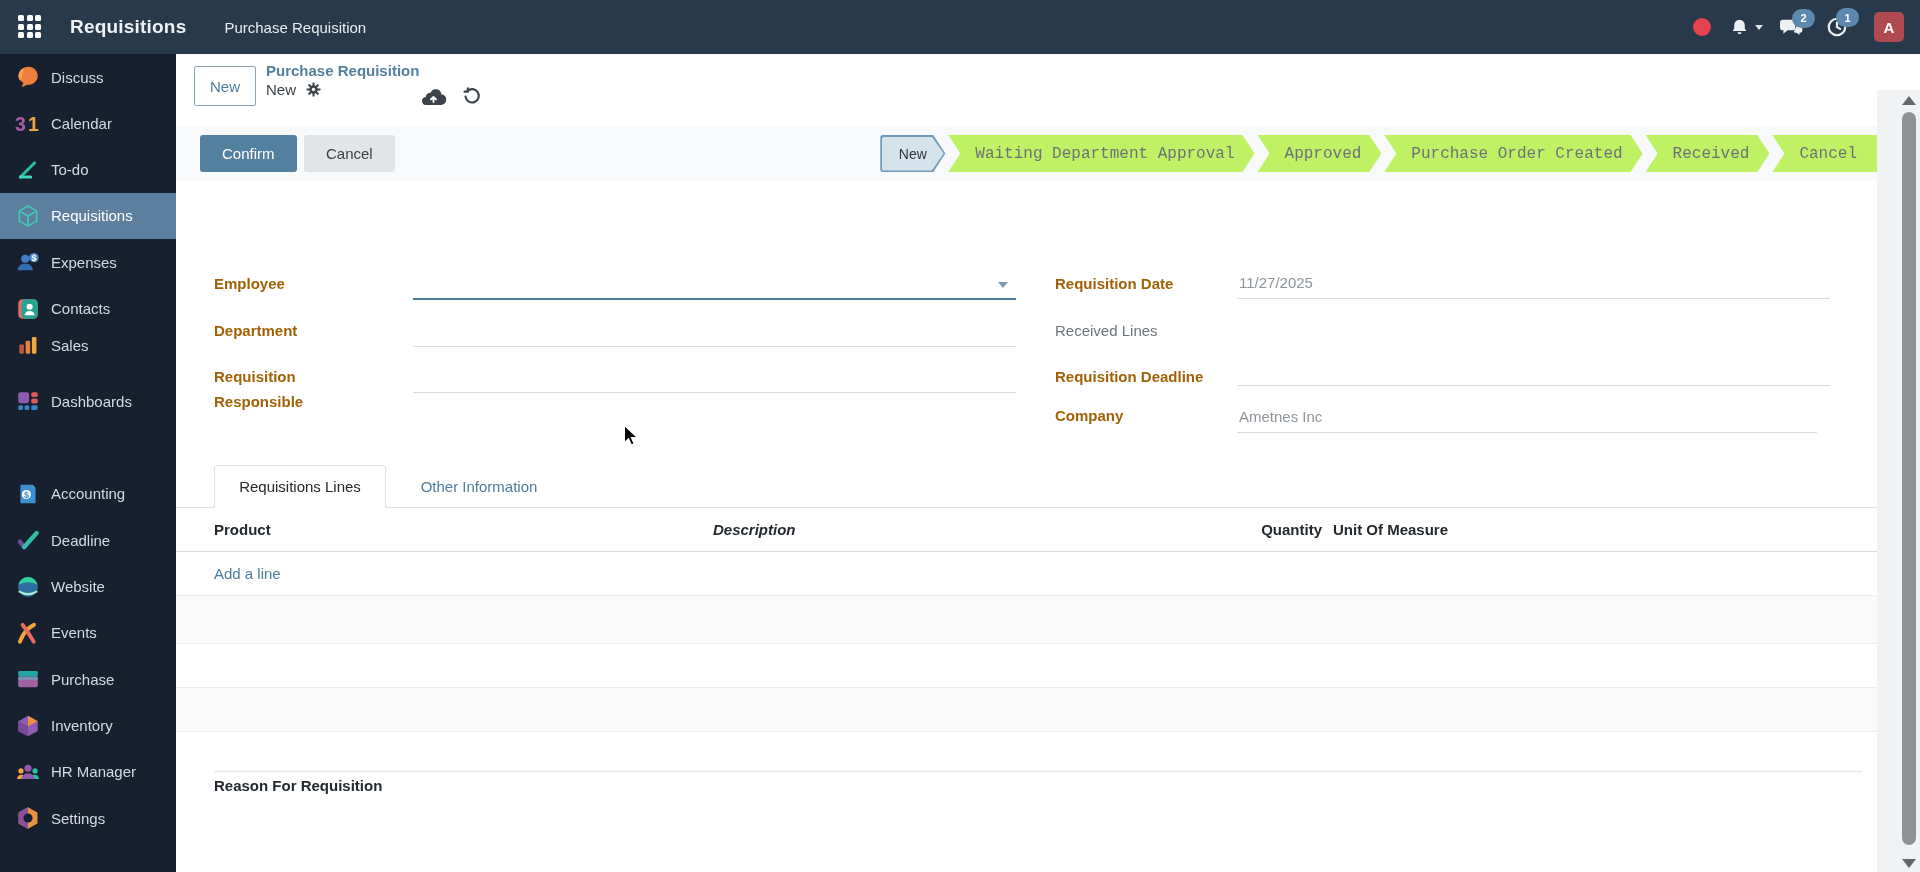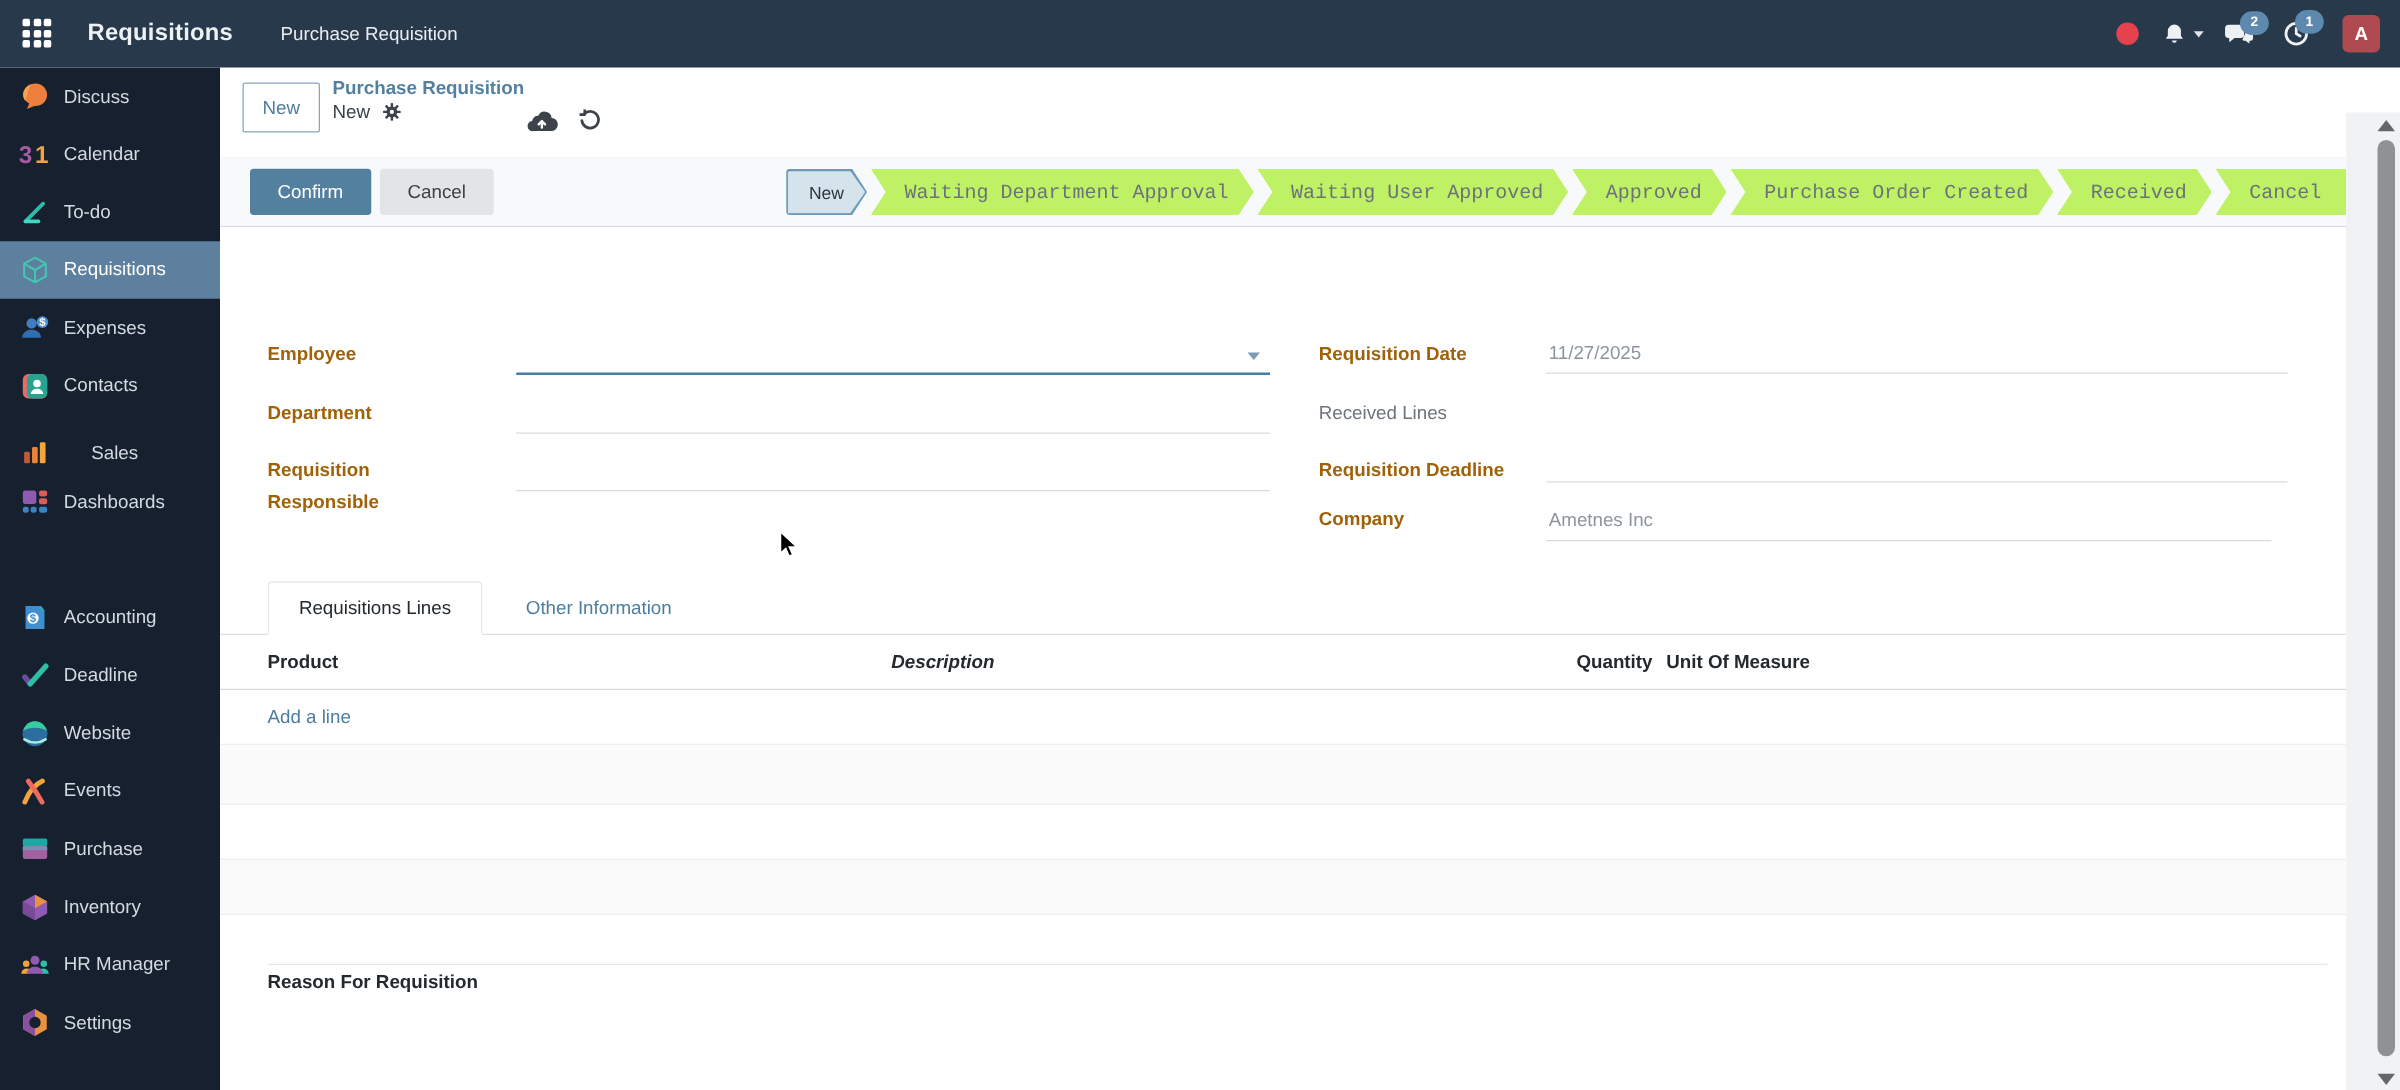--- a/index.html
+++ b/index.html
@@ -199,21 +199,21 @@
       <span class="sicon">
         <svg viewBox="0 0 24 24">
           <rect x="3" y="3" width="18" height="18" rx="4" fill="#e66a6a"></rect>
           <rect x="6" y="3" width="15" height="18" rx="4" fill="#27a391"></rect>
           <circle cx="13.5" cy="10" r="2.8" fill="#fff"></circle>
           <path d="M8.8 17.8c.4-2.8 2.4-4 4.7-4s4.3 1.2 4.7 4z" fill="#fff"></path>
         </svg>
       </span>
       <span>Contacts</span>
     </div>
-    <div class="side-item" style="top: 285px; gap: 22px;">
+    <div class="side-item" style="top: 268px;">
       <span class="sicon">
         <svg viewBox="0 0 24 24">
           <rect x="4" y="11.5" width="4.2" height="8.5" rx="1" fill="#c25a3a"></rect>
           <rect x="9.8" y="8" width="4.2" height="12" rx="1" fill="#e8833a"></rect>
           <rect x="15.6" y="4.5" width="4.2" height="15.5" rx="1" fill="#f3a63c"></rect>
         </svg>
       </span>
       <span>Sales</span>
     </div>
     <div class="side-item" style="top: 324.31px;">
@@ -350,21 +350,20 @@
   </div>
 
   <div class="action-row">
     <button class="btn btn-confirm">Confirm</button>
     <button class="btn btn-cancel">Cancel</button>
     <div class="statusbar" id="statusbar">
         <div class="stage-outer st-first">
           <div class="stage-in st-first">New</div>
         </div>
         <div class="stage st-mid">Waiting Department Approval</div>
-        <div class="stage st-mid">Waiting User Approved</div>
         <div class="stage st-mid">Approved</div>
         <div class="stage st-mid">Purchase Order Created</div>
         <div class="stage st-mid">Received</div>
         <div class="stage st-last">Cancel</div>
       </div>
   </div>
 
   <div class="sheet">
 
     <div class="lbl" style="left:38px;top:90px;">Employee</div>

